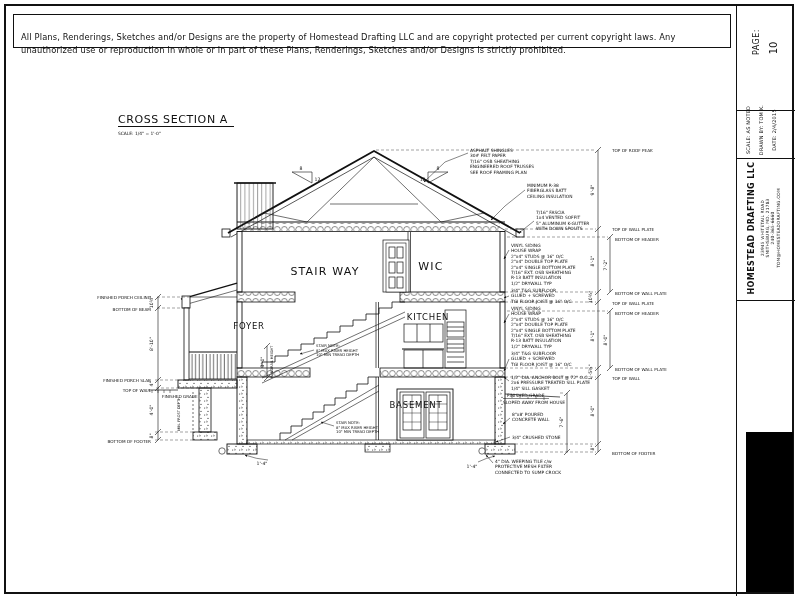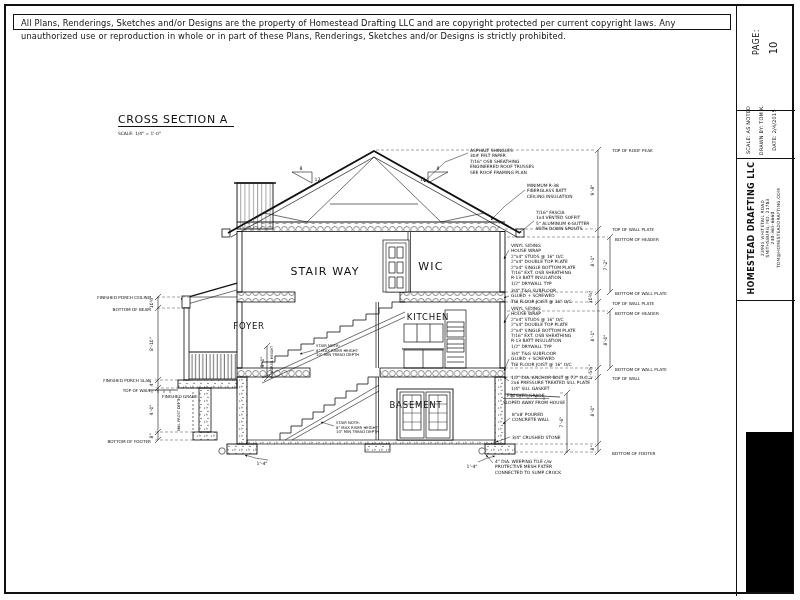--- a/index.html
+++ b/index.html
@@ -1,20 +1,20 @@
 <!DOCTYPE html>
 <html><head>
 <meta charset="utf-8">
 <style>
   html,body{margin:0;padding:0;background:#fff;}
   .sheet{position:relative;width:800px;height:600px;background:#fff;overflow:hidden;
          font-family:"DejaVu Sans",sans-serif;color:#111;}
   .frame{position:absolute;left:4px;top:4px;width:790px;height:590px;border:2px solid #111;box-sizing:border-box;}
-  .copyright-box{position:absolute;left:13px;top:14px;width:718px;height:16px;border:1.6px solid #111;
-                 box-sizing:border-box;padding:2px 7px;font-size:8.3px;line-height:12.5px;letter-spacing:.15px;}
+  .copyright-box{position:absolute;left:13px;top:14px;width:718px;height:24px;border:1.6px solid #111;
+                 box-sizing:border-box;padding:16px 7px;font-size:8.3px;line-height:12.5px;letter-spacing:.15px;}
   .titleblock{position:absolute;left:736px;top:4px;width:60px;height:592px;}
   .tb-vline{position:absolute;left:0;top:0;width:0;height:592px;border-left:1.6px solid #111;}
   .tb-div{position:absolute;left:0;width:59px;height:0;border-top:1.2px solid #111;}
   .vtext{position:absolute;white-space:nowrap;transform:translate(-50%,-50%) rotate(-90deg);}
   .tb-page-label{font-size:8px;letter-spacing:.5px;}
   .tb-page-num{font-size:10px;}
   .tb-row{font-size:5px;letter-spacing:.2px;}
   .tb-co{font-size:8px;font-weight:bold;letter-spacing:.4px;}
   .tb-ad{font-size:4.3px;letter-spacing:.2px;}
   .tb-black{position:absolute;background:#000;}

